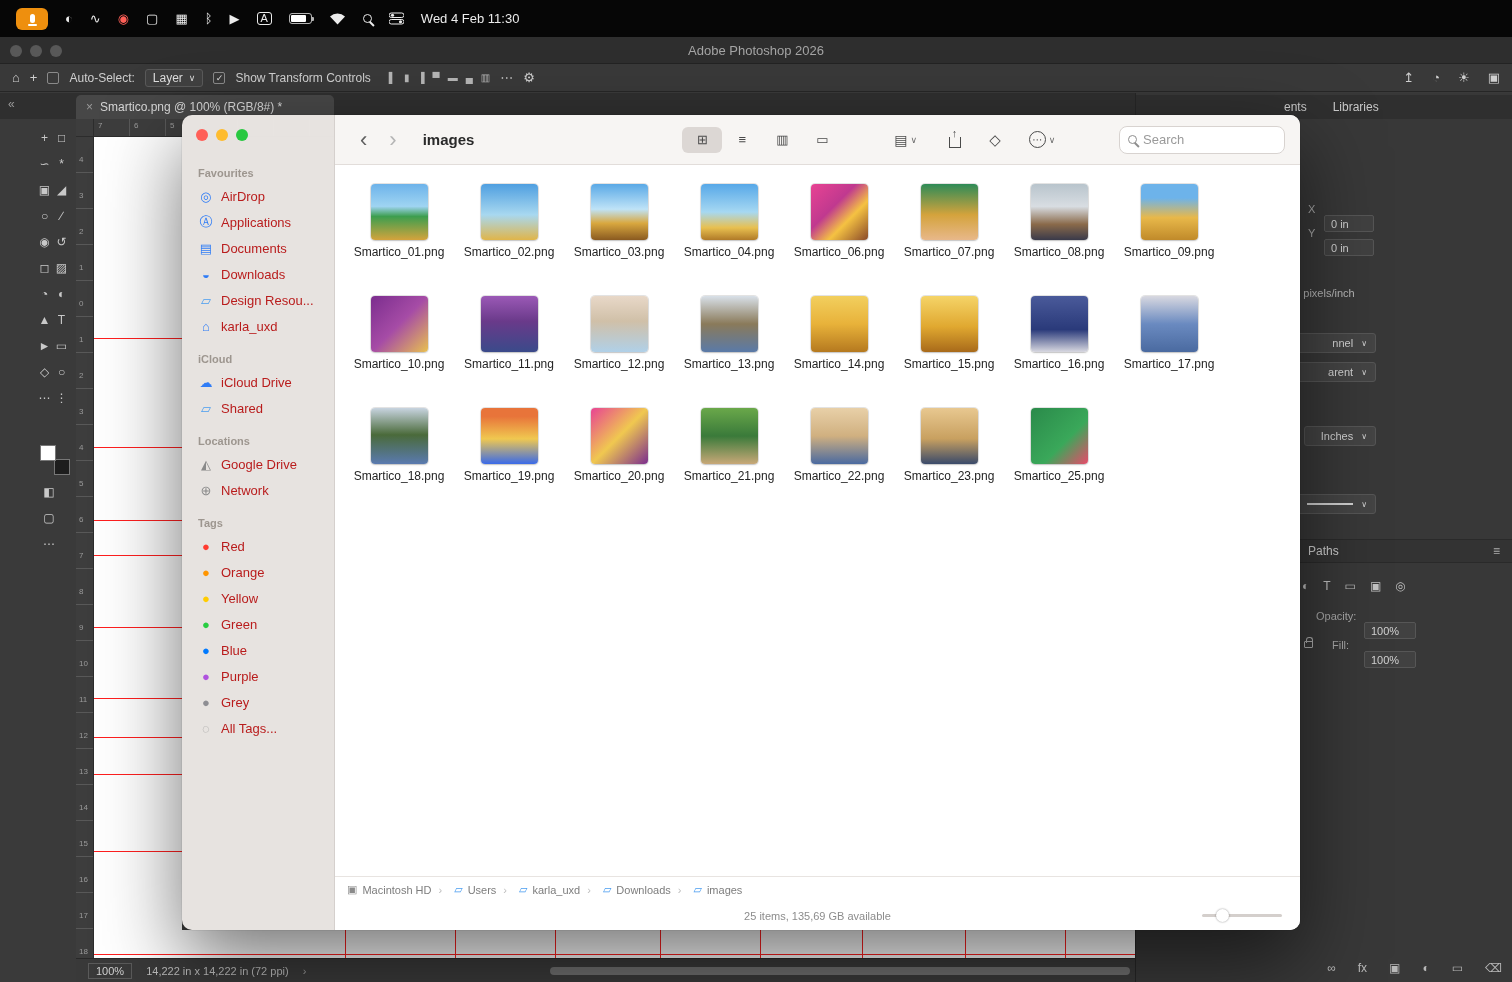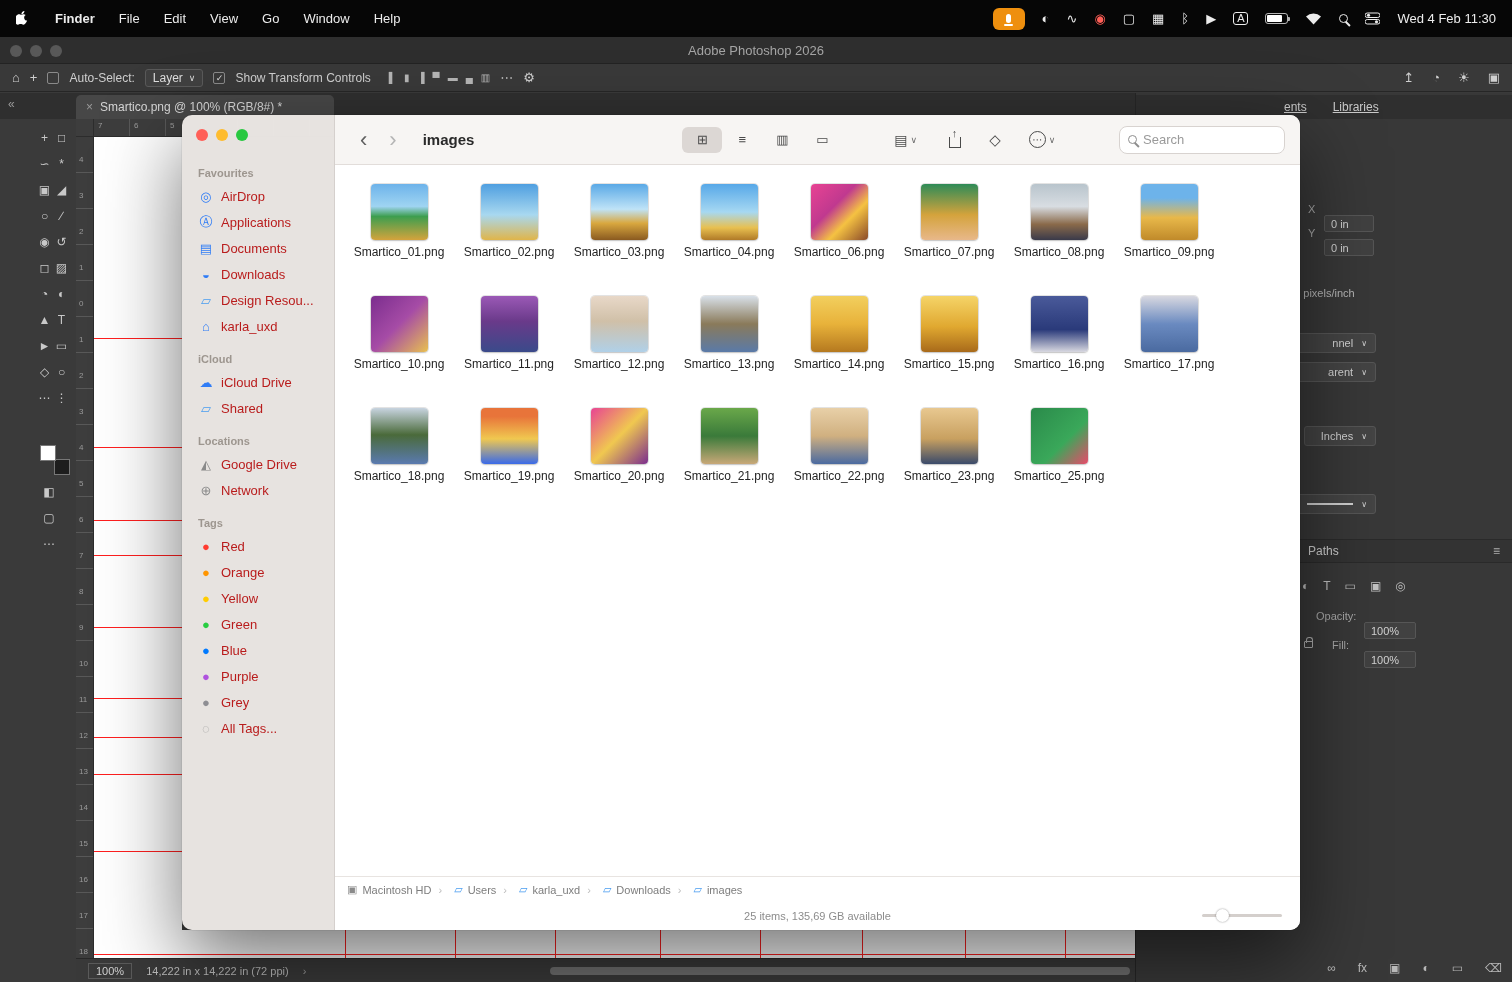--- a/index.html
+++ b/index.html
@@ -90,21 +90,21 @@
     color:#bdbdbd; font-size:11px; }
   .zoom-box { border:1px solid #5a5a5a; padding:1px 7px; font-size:11px; color:#d0d0d0; }
   .hscroll { position:absolute; left:474px; top:8px; width:580px; height:8px; background:#6e6e6e;
     border-radius:4px; }
 
   
   .panels { position:absolute; left:1135px; top:56px; width:377px; height:889px; background:#383838;
     border-left:1px solid #262626; color:#c5c5c5; font-size:12px; }
   .panel-tabs { position:absolute; top:2px; left:0; right:0; height:24px; background:#2f2f2f;
     display:flex; gap:26px; padding-left:148px; align-items:center; }
-  .panel-tab { color:#c9c9c9; font-size:12px;text-decoration:underline; }
+  .panel-tab { color:#c9c9c9; font-size:12px; }
   .pfield-label { position:absolute; color:#a8a8a8; font-size:11px; }
   .pfield { position:absolute; height:17px; border:1px solid #565656; background:#414141;
     border-radius:2px; color:#d2d2d2; font-size:11px; display:flex; align-items:center; padding:0 6px;margin-top:18px; }
   .ptext { position:absolute; color:#b8b8b8; font-size:11px; }
   .pdrop { position:absolute; height:20px; border:1px solid #565656; background:#444;
     border-radius:3px; color:#d2d2d2; font-size:11px; display:flex; align-items:center;
     justify-content:flex-end; gap:8px; padding:0 8px; }
   .stroke-line { width:46px; height:2px; background:#cfcfcf; }
   .paths-header { position:absolute; left:0; width:100%; height:24px; background:#333;
     border-top:1px solid #2a2a2a; border-bottom:1px solid #2a2a2a; display:flex; align-items:center; }
@@ -174,37 +174,20 @@
     font-size:11px; color:#8c8c8c; flex-shrink:0; background:#fff; }
   .zoom-slider { position:absolute; right:18px; top:12px; width:80px; height:3px; background:#d4cfcc;
     border-radius:2px; }
   .zoom-knob { position:absolute; left:14px; top:-5px; width:13px; height:13px; border-radius:50%;
     background:#fff; box-shadow:0 0 2px rgba(0,0,0,.45); }
 </style>
 </head>
 <body>
 
 <div class="mb">
-  <div class="mb-left">
-    <span class="apple-logo">
-        <svg viewBox="0 0 16 17">
-          <path d="M11.2 0c.1 1.1-.4 2.2-1.1 3-.7.8-1.9 1.4-2.9 1.3-.1-1 .4-2.1 1.1-2.9C9 .6 10.2.1 11.2 0zM14.9 12.6c-.5 1.1-.7 1.6-1.4 2.6-.9 1.4-2.2 3.1-3.7 3.1-1.4 0-1.8-.9-3.6-.9-1.8 0-2.3.9-3.6.9-1.6 0-2.8-1.6-3.7-3C-2.4 11.2-.6 6.2 2 4.8c1.2-.7 2.7-.7 3.7-.2 1 .5 1.7.6 2.8 0 1.4-.7 3.1-.6 4.4.7-1.3.8-2.1 2.2-2 3.7.1 1.7 1.1 2.9 2.1 3.6z" transform="scale(0.8)"></path>
-        </svg>
-      </span>
-    <span class="mb-item mb-app">Finder</span>
-    <span style="display:flex;gap:24px">
-
-    <span class="mb-item">File</span>
-        <span class="mb-item">Edit</span>
-        <span class="mb-item">View</span>
-        <span class="mb-item">Go</span>
-        <span class="mb-item">Window</span>
-        <span class="mb-item">Help</span>
-      </span>
-  </div>
   <div class="mb-right">
     <span class="mic-btn">
         <span class="mic-shape"></span>
       </span>
     <span class="mb-ic">◐</span>
     <span class="mb-ic">∿</span>
     <span class="mb-ic" style="color:#ff5f57">◉</span>
     <span class="mb-ic">▢</span>
     <span class="mb-ic">▦</span>
     <span class="mb-ic">ᛒ</span>

